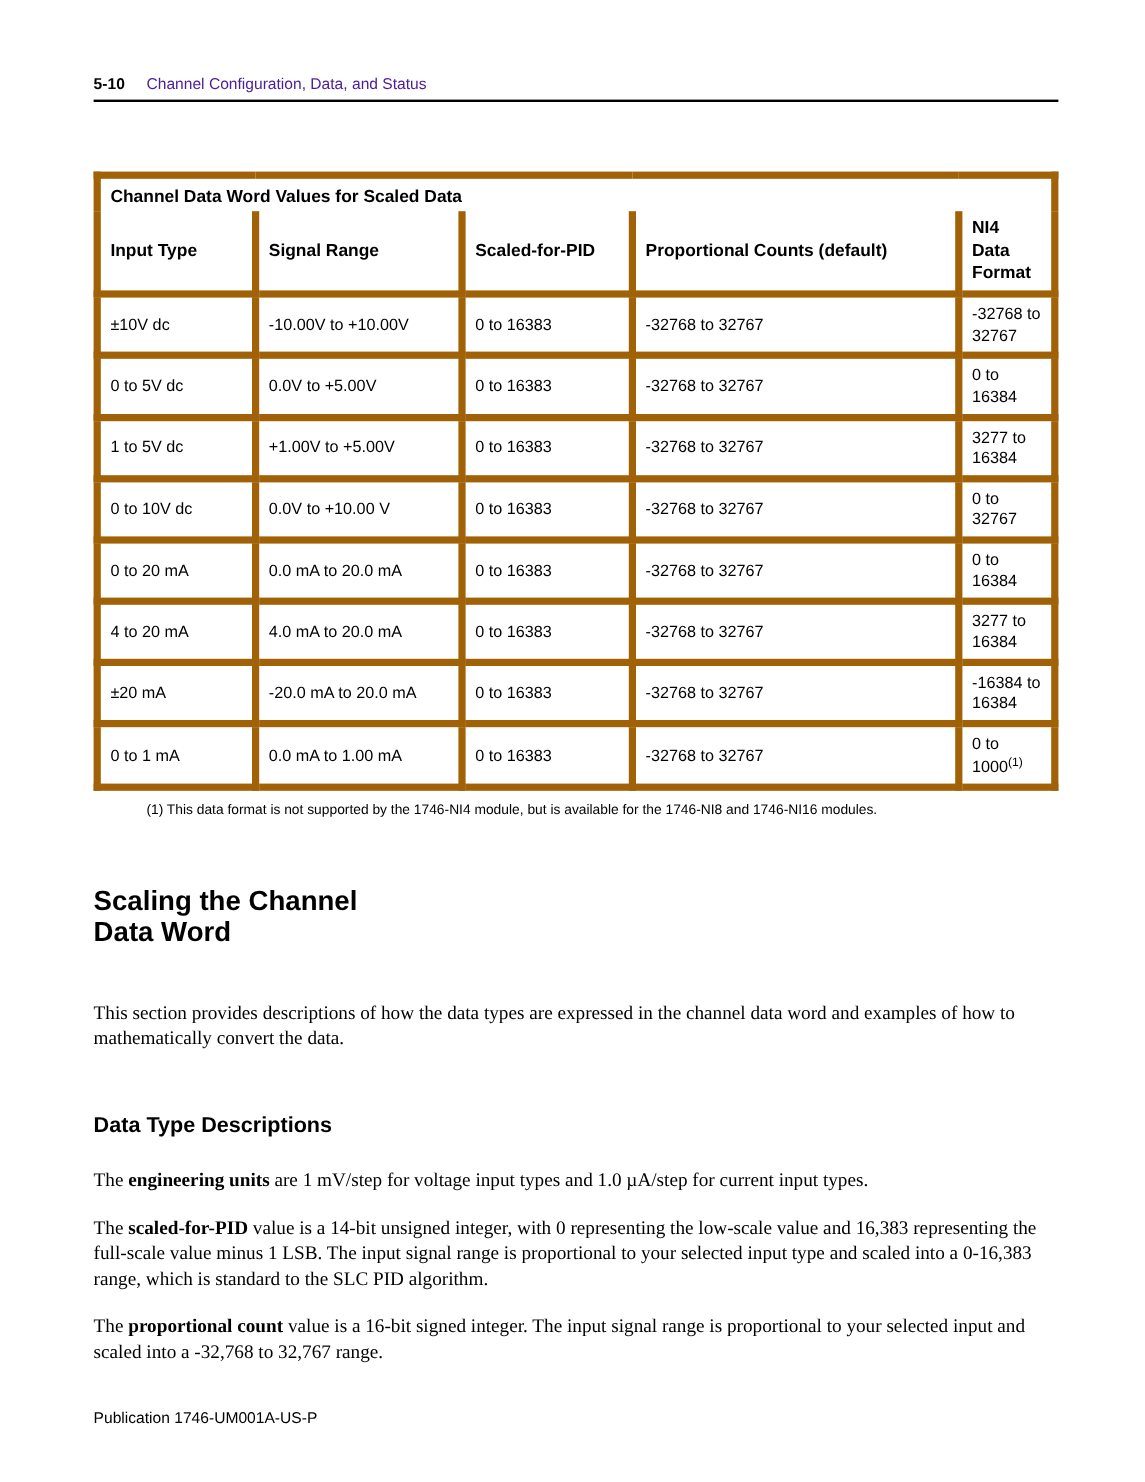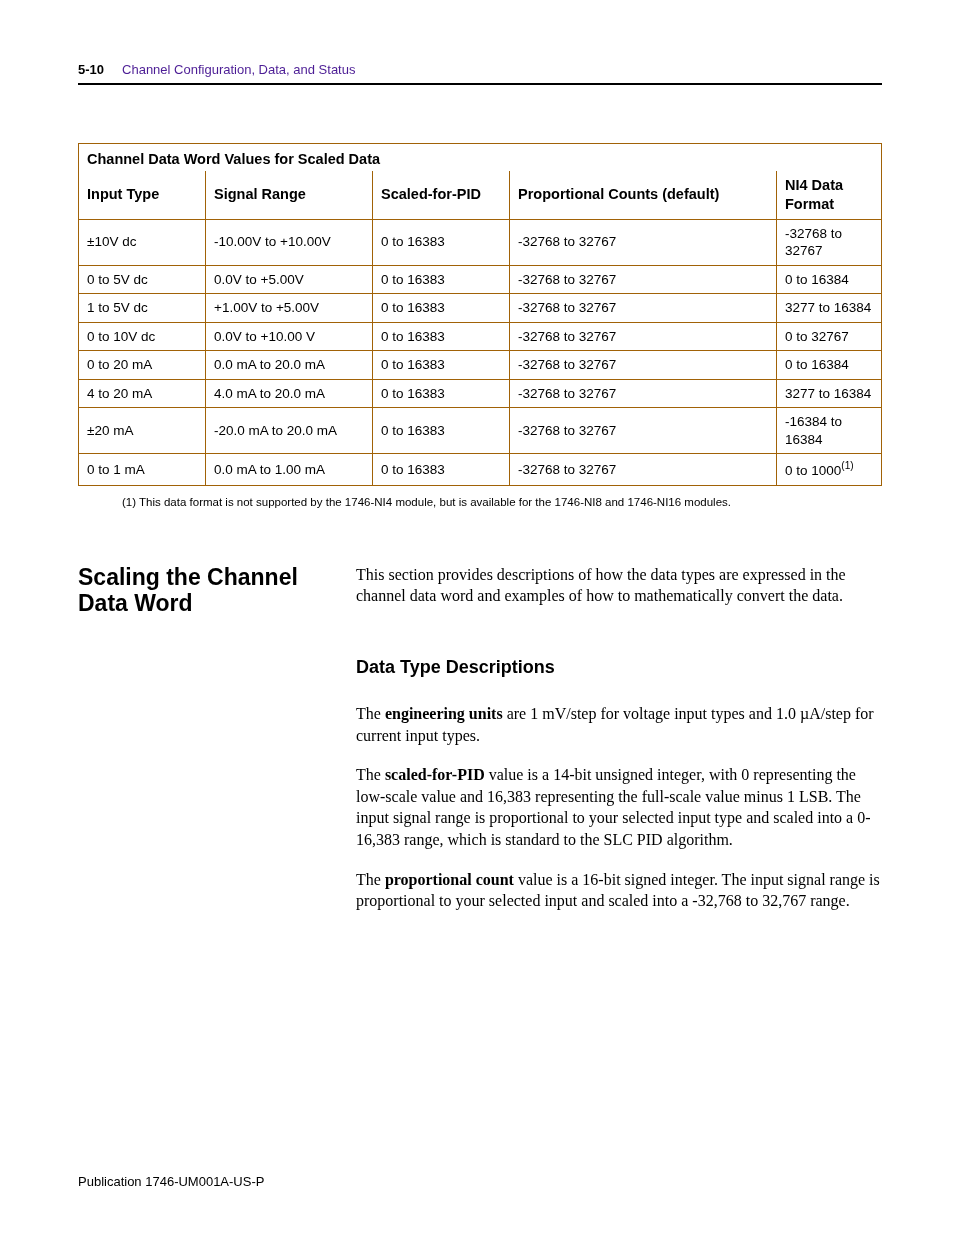--- a/index.html
+++ b/index.html
@@ -36,21 +36,21 @@
   }
   
   .tbl {
     border-collapse: collapse;
     width: 100%;
     font-family: Arial, Helvetica, sans-serif;
     font-size: 13.5px;
     line-height: 1.3;
   }
   .tbl td, .tbl th {
-    border: 1px solid #a16207;
+    border: 6px solid #a16207;
     padding: 5px 8px 5px 8px;
     text-align: left;
     vertical-align: middle;
     font-weight: normal;
   }
   .tbl .title-cell {
     font-weight: bold;
     font-size: 14.5px;
     border-bottom: none;
     padding-top: 6px;
@@ -71,21 +71,22 @@
     font-family: Arial, Helvetica, sans-serif;
     font-size: 11.5px;
     margin-top: 10px;
     color: #000;
     margin-left: 44px;
   }
   
   .body-section {
     display: flex;
     margin-top: 56px;
-    gap: 28px;
+    gap: 44px;
+    flex-direction: column;
   }
   .left-col {
     width: 250px;
     flex-shrink: 0;
   }
   .left-col h2 {
     font-family: Arial, Helvetica, sans-serif;
     font-weight: bold;
     font-size: 23px;
     line-height: 1.15;

